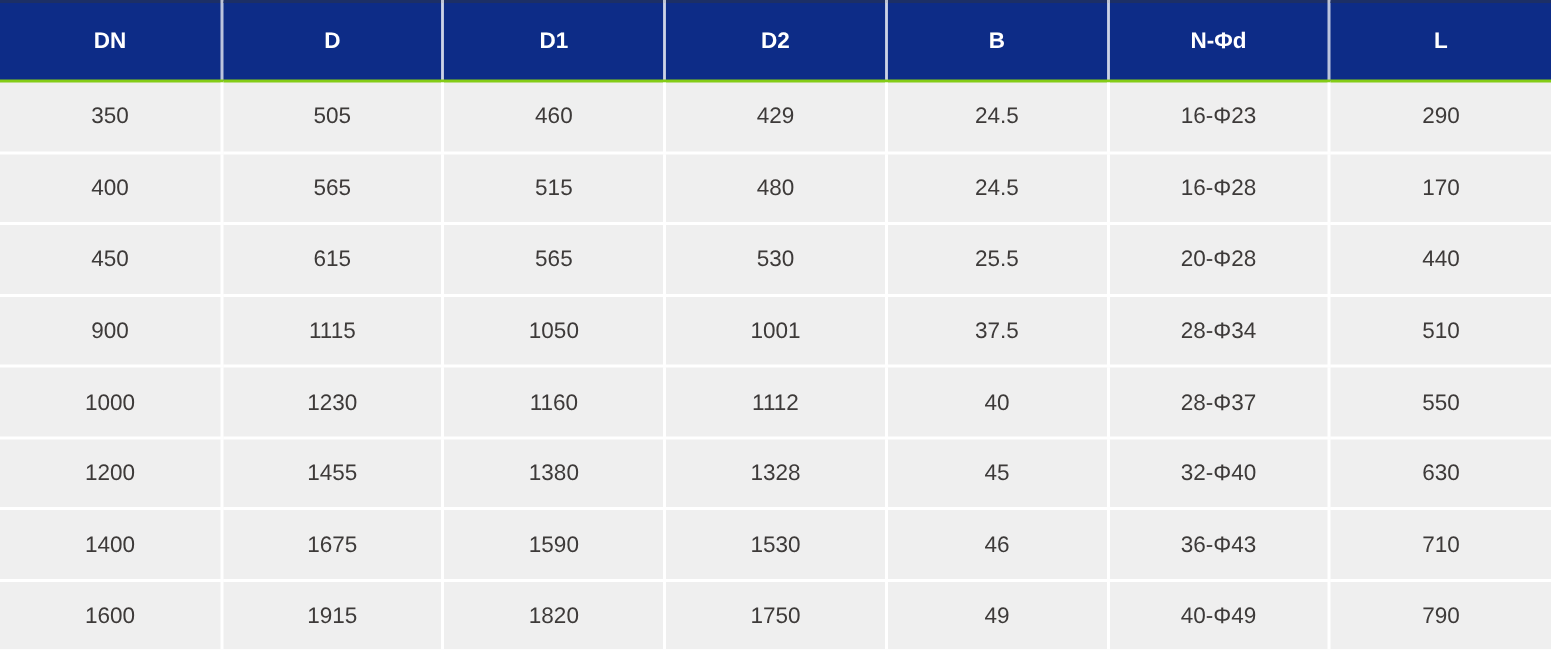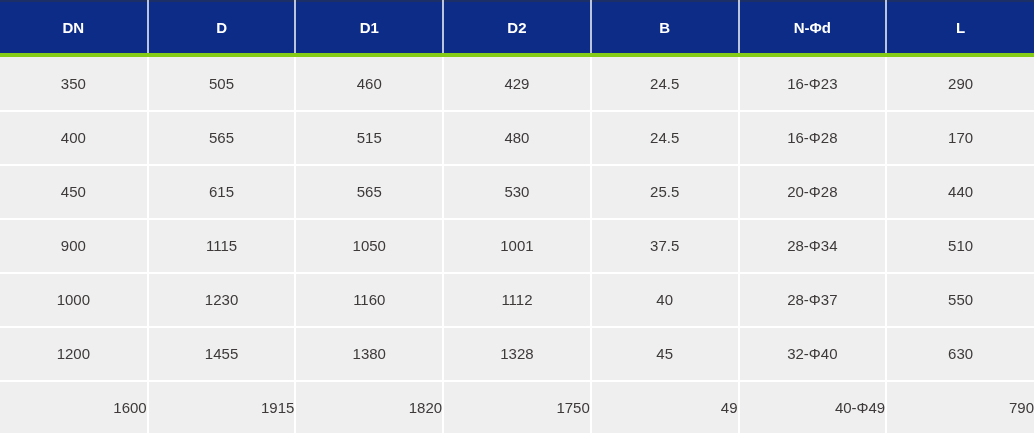--- a/index.html
+++ b/index.html
@@ -23,21 +23,21 @@
   table.dim-table th {
     background: #0d2c87;
     color: #ffffff;
     font-weight: bold;
     font-size: 15px;
     height: 51px;
     text-align: center;
     vertical-align: middle;
     border-top: 2px solid #1c2f66;
     border-right: 2px solid rgba(255,255,255,0.72);
-    border-bottom: 4px solid #84cc16;
+    border-bottom: 2px solid #84cc16;
     padding: 0;
   }
   table.dim-table th:last-child {
     border-right: none;
   }
   table.dim-table td {
     background: #efefef;
     color: #3d3a39;
     font-size: 15px;
     text-align: center;
@@ -45,21 +45,20 @@
     height: 27px;
     border-right: 2px solid #ffffff;
     border-bottom: 2px solid #ffffff;
     padding: 0;
   }
   table.dim-table td:last-child {
     border-right: none;
   }
   table.dim-table tr:last-child td {
     border-bottom: none;
-    text-align: right;
   }
 </style>
 </head>
 <body>
 
 <div class="table-wrap">
   <table class="dim-table">
     <thead>
       <tr>
           <th>DN</th>
@@ -120,20 +119,29 @@
         <tr>
           <td>1200</td>
           <td>1455</td>
           <td>1380</td>
           <td>1328</td>
           <td>45</td>
           <td>32-Φ40</td>
           <td>630</td>
         </tr>
         <tr>
+          <td>1400</td>
+          <td>1675</td>
+          <td>1590</td>
+          <td>1530</td>
+          <td>46</td>
+          <td>36-Φ43</td>
+          <td>710</td>
+        </tr>
+        <tr>
           <td>1600</td>
           <td>1915</td>
           <td>1820</td>
           <td>1750</td>
           <td>49</td>
           <td>40-Φ49</td>
           <td>790</td>
         </tr>
       </tbody>
   </table>

